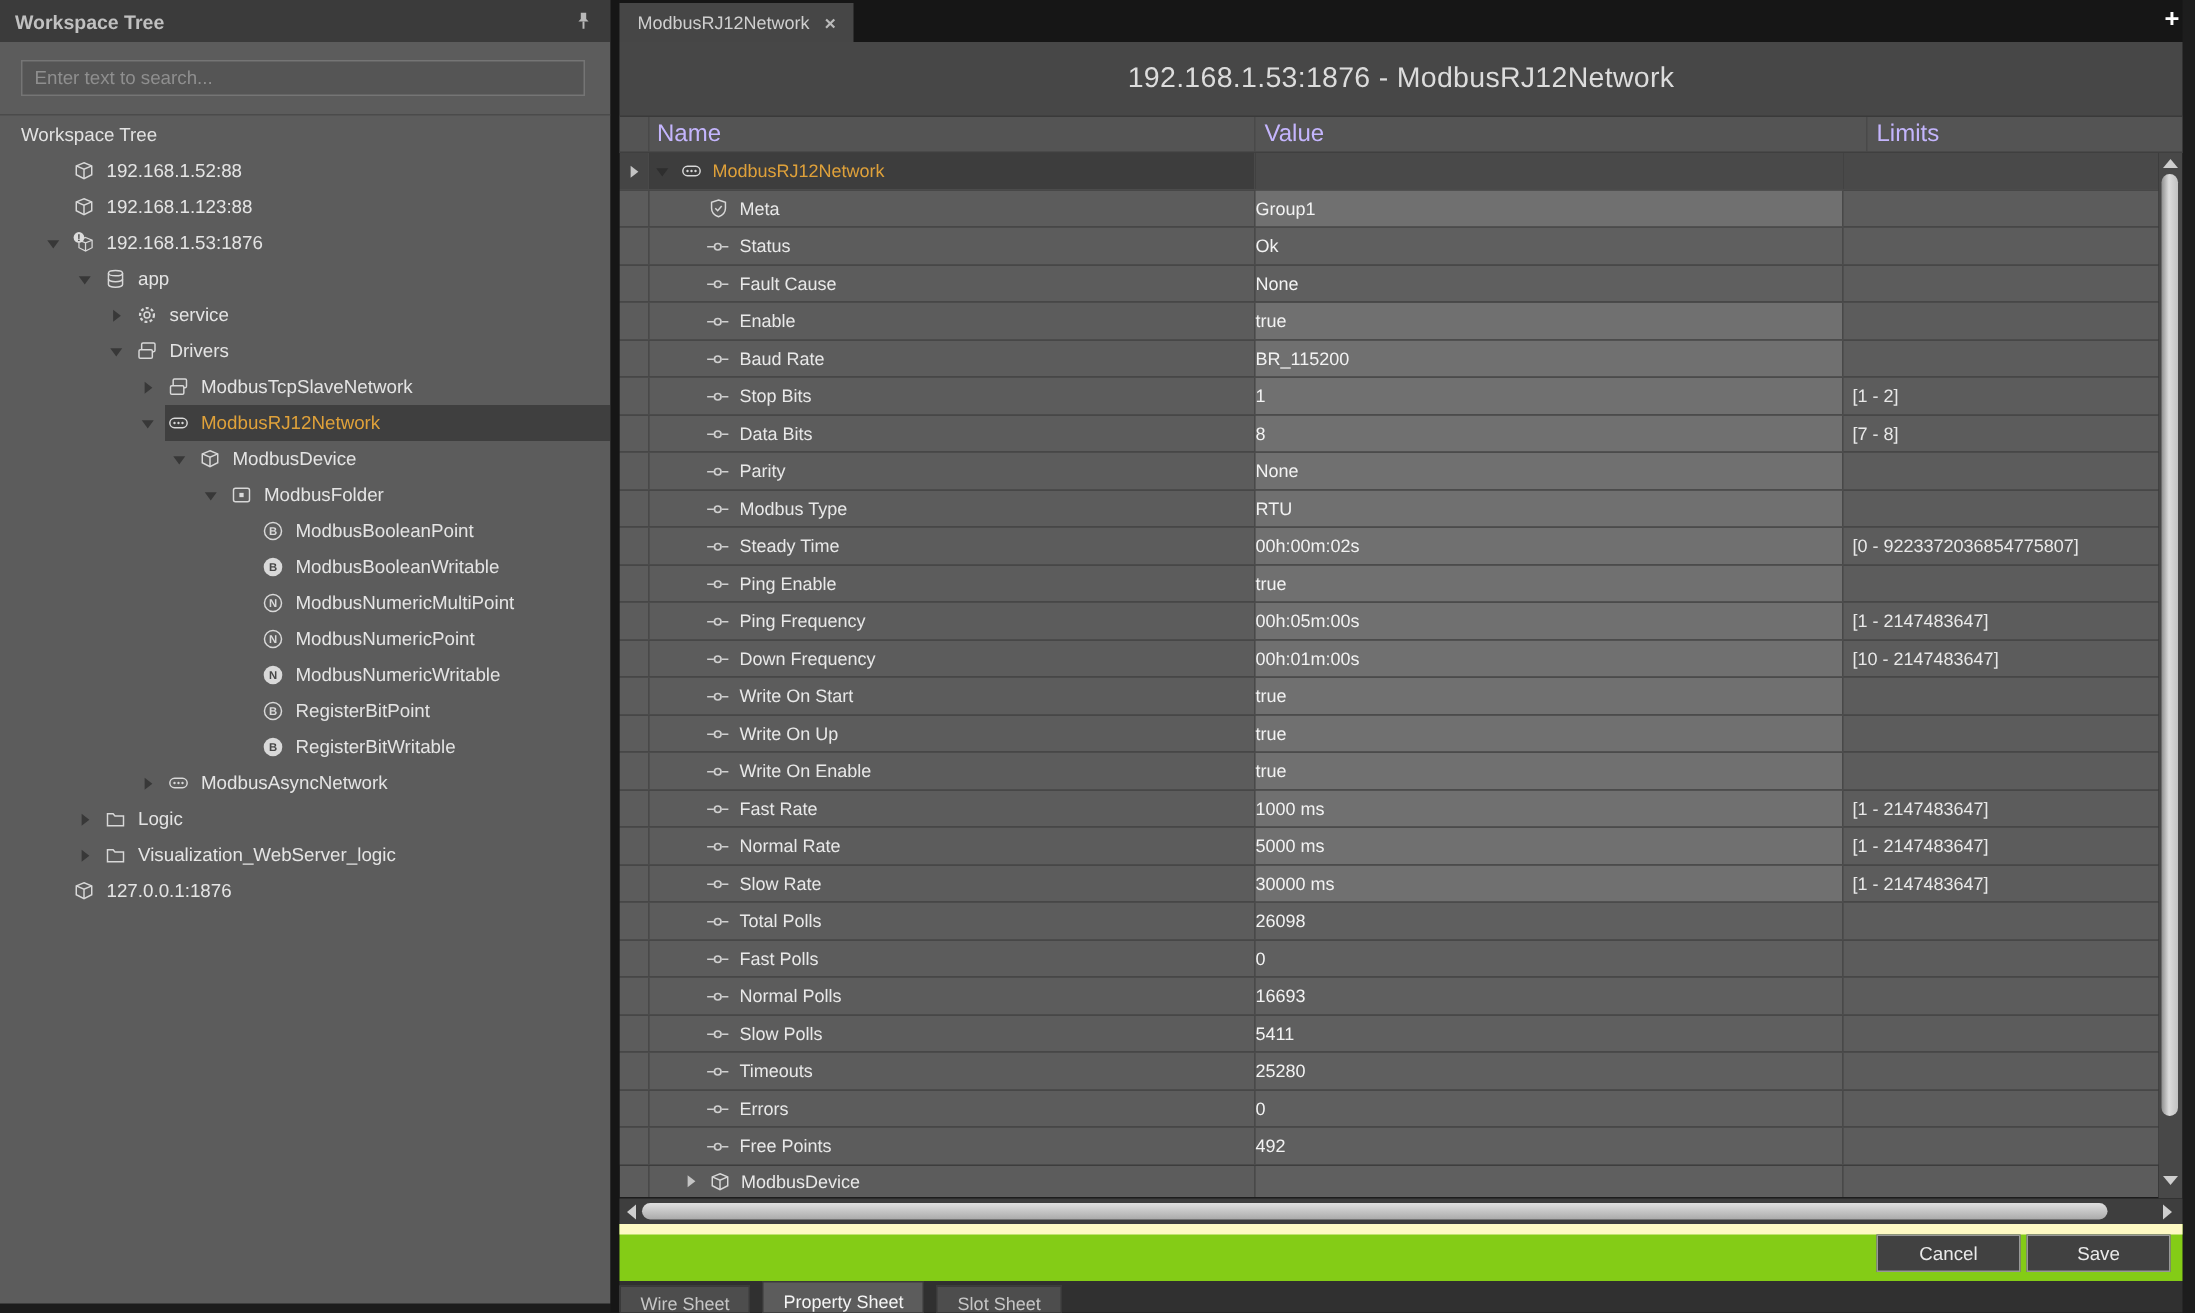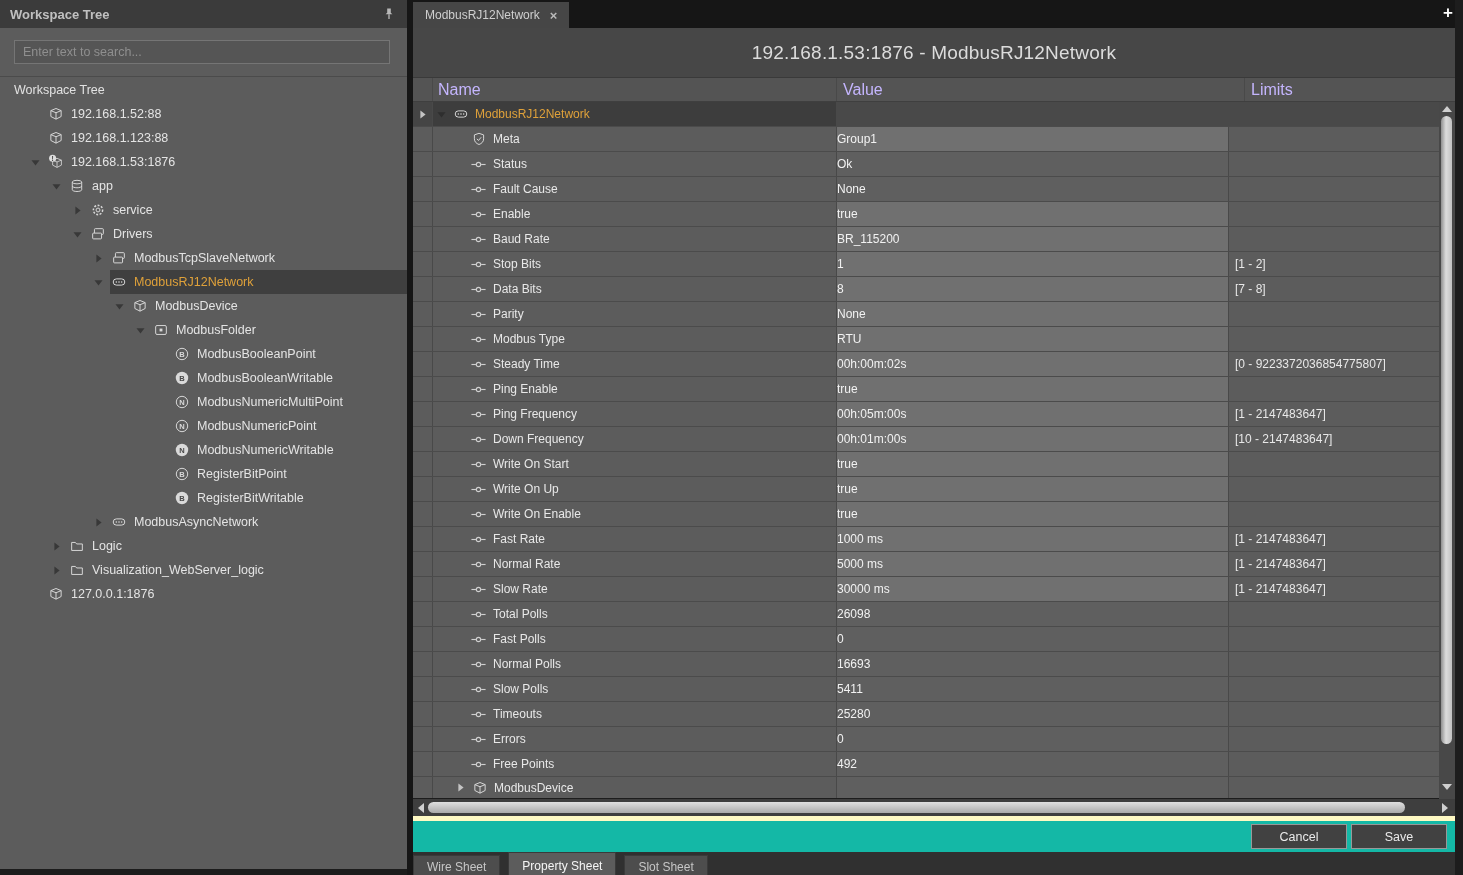--- a/index.html
+++ b/index.html
@@ -76,21 +76,21 @@
   .v-thumb{position:absolute;left:2px;top:14px;width:11px;height:628px;border-radius:6px;
     background:linear-gradient(90deg,#8f8f8f,#dcdcdc 45%,#c2c2c2);}
   
   .hscroll{height:17px;background:#3e3e3e;position:relative;}
   .h-arrow{position:absolute;top:4px;width:0;height:0;}
   .h-left{left:5px;border-top:5px solid transparent;border-bottom:5px solid transparent;border-right:6px solid #cfcfcf;}
   .h-right{right:7px;border-top:5px solid transparent;border-bottom:5px solid transparent;border-left:6px solid #cfcfcf;}
   .h-thumb{position:absolute;left:15px;top:3px;width:977px;height:11px;border-radius:6px;
     background:linear-gradient(#e0e0e0,#aaaaaa);}
   
-  .btn-bar{height:31px;background:#14b8a6;border-top:5px solid #fef9c3;display:flex;align-items:center;justify-content:flex-end;gap:4px;padding-right:8px;}
+  .btn-bar{height:31px;background:#84cc16;border-top:7px solid #fef9c3;display:flex;align-items:flex-start;justify-content:flex-end;gap:4px;padding-right:8px;}
   .btn{width:96px;height:25px;background:#414141;border:1px solid #989898;color:#eaeaea;font-size:12.5px;
     display:flex;align-items:center;justify-content:center;box-sizing:border-box;}
   
   .btabs{height:26px;background:#303030;display:flex;align-items:flex-end;gap:8px;}
   .btab{height:23px;padding:0 13px;display:flex;align-items:center;font-size:12px;color:#c6c6c6;
     background:#4d4d4d;border:1px solid #3a3a3a;border-bottom:none;box-sizing:border-box;}
   .btab.active{background:#5c5c5c;color:#f5f5f5;height:26px;}
 </style>
 </head>
 <body>

